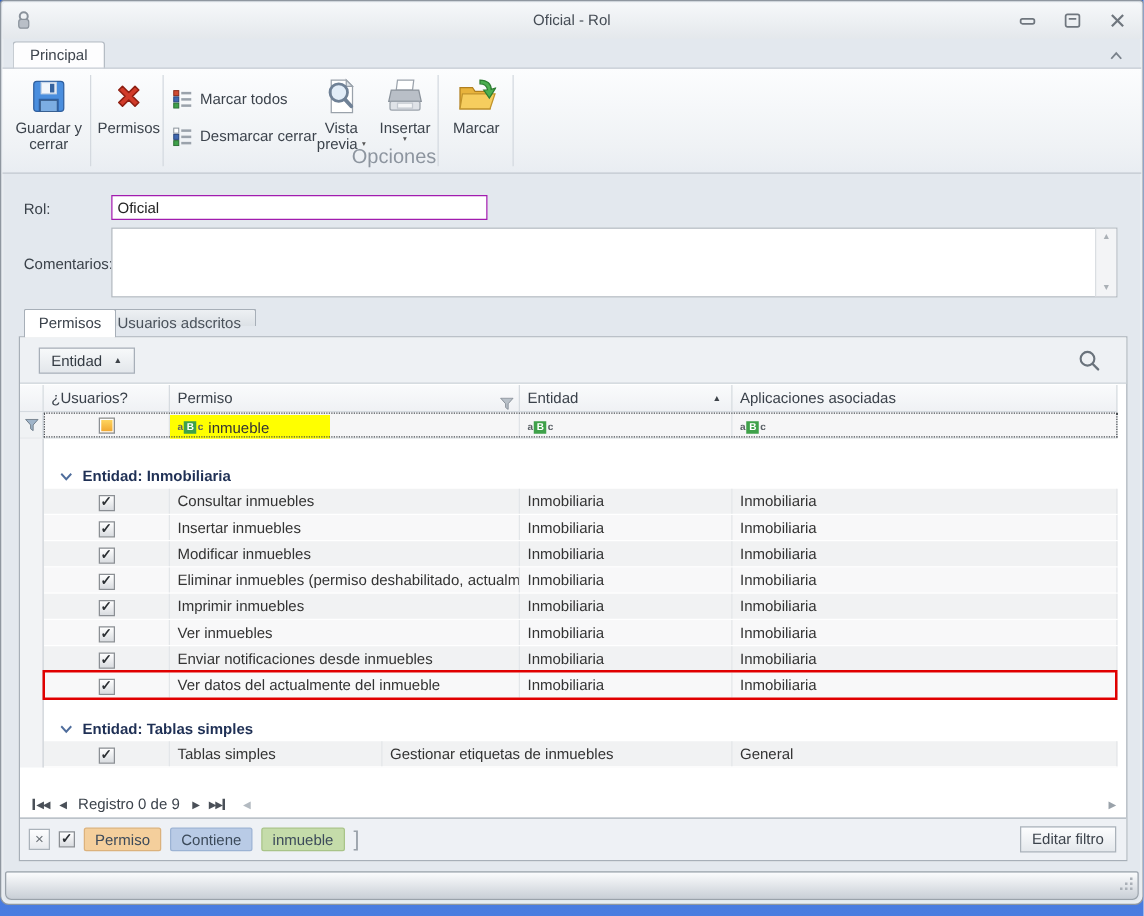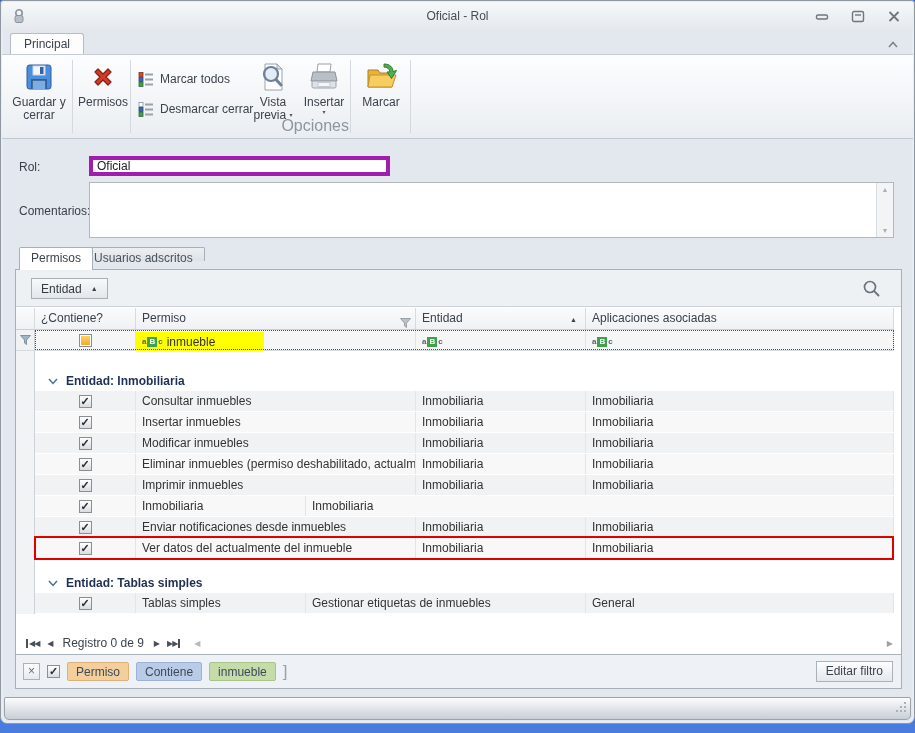--- a/index.html
+++ b/index.html
@@ -33,21 +33,21 @@
   .rb-lab { display:block; }
   .rb-small { position:absolute; display:flex; align-items:center; gap:6px; height:20px; color:#3c434c; }
   .rb-grouplabel { position:absolute; left:129px; width:218px; bottom:3px; text-align:right;
                    color:#8d959f; font-size:16px; }
   .caret { font-size:6px; color:#555; vertical-align:2px; }
   .caret-line { font-size:6px; color:#555; display:block; line-height:6px; }
 
   
   .lbl { position:absolute; color:#3a4149; }
   .input-rol { position:absolute; left:88px; top:155px; width:301px; height:20px;
-               border:4px solid #a21caf; background:#fff; padding:0 4px;
+               border:1px solid #a21caf; background:#fff; padding:0 4px;
                font:12px "Liberation Sans",sans-serif; color:#222; }
   .comments { position:absolute; left:88px; top:181px; width:805px; height:56px;
               background:#fff; border:1px solid #b0b7bf; }
   .vscroll { position:absolute; right:0; top:0; bottom:0; width:17px; background:#f3f4f6;
              border-left:1px solid #dadee2; }
   .vscroll span { position:absolute; left:0; right:0; text-align:center; font-size:7px; color:#aab0b6; }
   .vs-up { top:3px; } .vs-dn { bottom:3px; }
 
   
   .ptab { position:absolute; top:246px; height:14px; line-height:21px; padding:0 11px;
@@ -291,21 +291,21 @@
               <circle cx="8" cy="8" r="5.5" fill="none" stroke="#6a737c" stroke-width="1.7"></circle>
               <line x1="12.2" y1="12.2" x2="16.5" y2="16.5" stroke="#6a737c" stroke-width="1.9" stroke-linecap="round"></line>
             </svg>
         </span>
       </div>
 
       <div class="grid">
 
         <div class="g-header">
           <div class="hcell c-ind"></div>
-          <div class="hcell c-granted">¿Contiene?</div>
+          <div class="hcell c-granted">¿Usuarios?</div>
           <div class="hcell c-permiso">
             <span>Permiso</span>
             <span class="hfunnel">
               <svg width="11" height="10" viewBox="0 0 11 10">
                   <path d="M0.5 0.5 h10 l-4 4.5 v4.5 l-2 -1.5 v-3 z" fill="#b9c1c9" stroke="#8a929b" stroke-width="0.8"></path>
                 </svg>
             </span>
           </div>
           <div class="hcell c-entidad">
             <span>Entidad</span>
@@ -398,20 +398,21 @@
                   <span>✓</span>
                 </span></div>
             <div class="cell c-permiso">Imprimir inmuebles</div>
             <div class="cell c-entidad">Inmobiliaria</div>
             <div class="cell c-apps">Inmobiliaria</div>
           </div>
           <div class="grow data alt">
             <div class="cell c-granted"><span class="cb">
                   <span>✓</span>
                 </span></div>
+            <div class="cell c-permiso">Ver inmuebles</div>
             <div class="cell c-entidad">Inmobiliaria</div>
             <div class="cell c-apps">Inmobiliaria</div>
           </div>
           <div class="grow data">
             <div class="cell c-granted"><span class="cb">
                   <span>✓</span>
                 </span></div>
             <div class="cell c-permiso">Enviar notificaciones desde inmuebles</div>
             <div class="cell c-entidad">Inmobiliaria</div>
             <div class="cell c-apps">Inmobiliaria</div>

